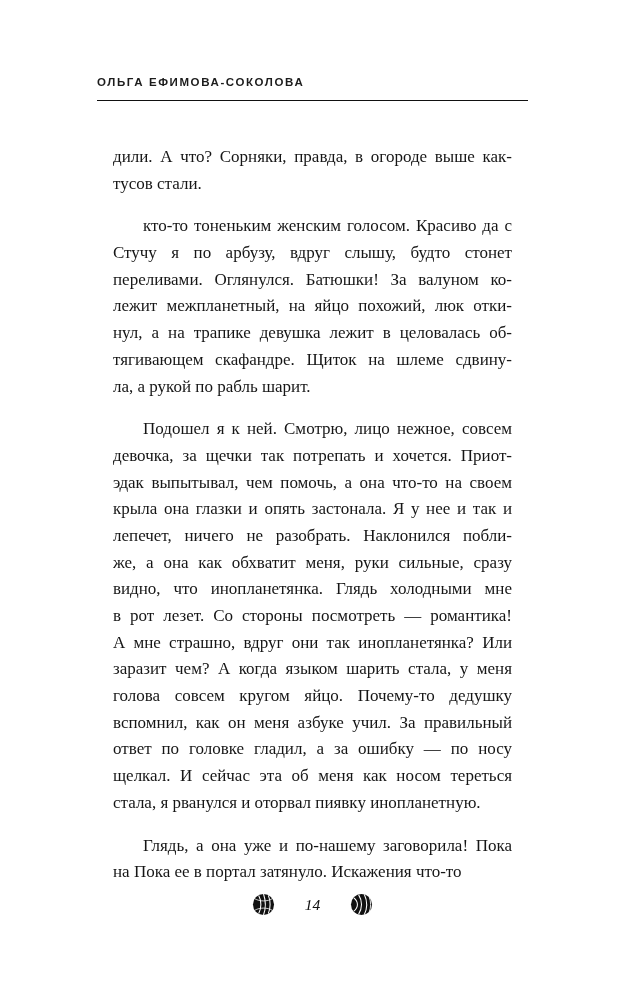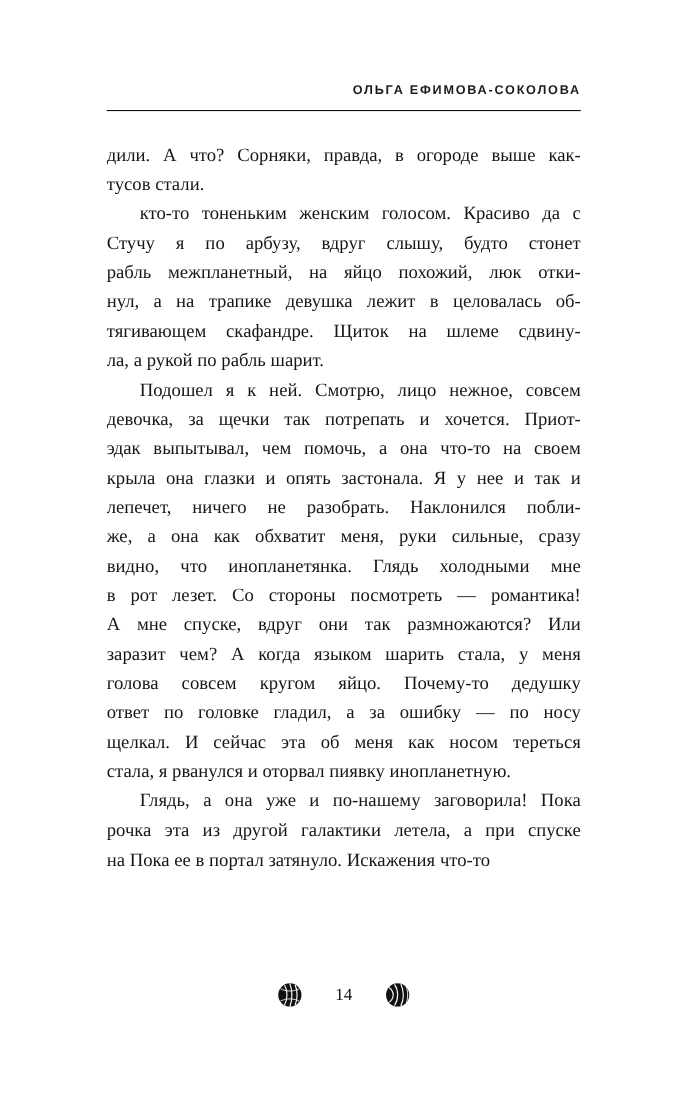--- a/index.html
+++ b/index.html
@@ -14,21 +14,21 @@
     background: #ffffff;
     font-family: "Liberation Serif", "DejaVu Serif", serif;
     color: #151515;
     overflow: hidden;
   }
   .header {
     position: absolute;
     top: 76px;
     left: 97px;
     width: 431px;
-    text-align: right;
+    text-align: left;
     font-family: "Liberation Sans", "DejaVu Sans", sans-serif;
     font-size: 11.5px;
     font-weight: bold;
     letter-spacing: 1.6px;
     color: #1c1c1c;
   }
   .header-rule {
     position: absolute;
     top: 100px;
     left: 97px;
@@ -38,21 +38,21 @@
   }
   .body-text {
     position: absolute;
     top: 128px;
     left: 97px;
     width: 431px;
     font-size: 17px;
     line-height: 26.7px;
     color: #161616;
   }
-  .paragraph { margin: 0; }
+  .paragraph { margin: 16px; }
   .line {
     text-align: justify;
     text-align-last: justify;
     height: 26.7px;
     overflow: hidden;
     white-space: nowrap;
   }
   .line.last {
     text-align-last: left;
   }
@@ -61,20 +61,21 @@
   }
   .footer {
     position: absolute;
     top: 893px;
     left: 0;
     width: 625px;
     display: flex;
     align-items: center;
     justify-content: center;
     gap: 30px;
+    font-style: italic;
   }
   .page-number {
     font-size: 15.5px;
     color: #111;
     font-family: "Liberation Serif", "DejaVu Serif", serif;
   }
   .ornament {
     width: 23px;
     height: 23px;
     display: inline-block;
@@ -90,44 +91,45 @@
   <div class="header-rule"></div>
 
   <div class="body-text">
       <div class="paragraph">
         <div class="line">дили. А что? Сорняки, правда, в огороде выше как-</div>
         <div class="line last">тусов стали.</div>
       </div>
       <div class="paragraph indent">
         <div class="line">кто-то тоненьким женским голосом. Красиво да с</div>
         <div class="line">Стучу я по арбузу, вдруг слышу, будто стонет</div>
-        <div class="line">рабль межпланетный, на яйцо похожий, люк отки-</div>
+        <div class="line">переливами. Оглянулся. Батюшки! За валуном ко-</div>
+        <div class="line">лежит межпланетный, на яйцо похожий, люк отки-</div>
         <div class="line">нул, а на трапике девушка лежит в целовалась об-</div>
         <div class="line">тягивающем скафандре. Щиток на шлеме сдвину-</div>
         <div class="line last">ла, а рукой по рабль шарит.</div>
       </div>
       <div class="paragraph indent">
         <div class="line">Подошел я к ней. Смотрю, лицо нежное, совсем</div>
         <div class="line">девочка, за щечки так потрепать и хочется. Приот-</div>
         <div class="line">эдак выпытывал, чем помочь, а она что-то на своем</div>
         <div class="line">крыла она глазки и опять застонала. Я у нее и так и</div>
         <div class="line">лепечет, ничего не разобрать. Наклонился побли-</div>
         <div class="line">же, а она как обхватит меня, руки сильные, сразу</div>
         <div class="line">видно, что инопланетянка. Глядь холодными мне</div>
         <div class="line">в рот лезет. Со стороны посмотреть — романтика!</div>
-        <div class="line">А мне спуске, вдруг они так размножаются? Или</div>
+        <div class="line">А мне страшно, вдруг они так инопланетянка? Или</div>
         <div class="line">заразит чем? А когда языком шарить стала, у меня</div>
         <div class="line">голова совсем кругом яйцо. Почему-то дедушку</div>
+        <div class="line">вспомнил, как он меня азбуке учил. За правильный</div>
         <div class="line">ответ по головке гладил, а за ошибку — по носу</div>
         <div class="line">щелкал. И сейчас эта об меня как носом тереться</div>
         <div class="line last">стала, я рванулся и оторвал пиявку инопланетную.</div>
       </div>
       <div class="paragraph indent">
         <div class="line">Глядь, а она уже и по-нашему заговорила! Пока</div>
-        <div class="line">рочка эта из другой галактики летела, а при спуске</div>
         <div class="line last">на Пока ее в портал затянуло. Искажения что-то</div>
       </div>
     </div>
 
   <div class="footer">
     <span class="ornament">
       <svg viewBox="0 0 24 24" width="23" height="23">
         <circle cx="12" cy="12" r="11" fill="#111"></circle>
         <path d="M7 2.5 C 10 8, 10 16, 7 21.5" stroke="#fff" stroke-width="1.1" fill="none"></path>
         <path d="M12 1 C 14.5 8, 14.5 16, 12 23" stroke="#fff" stroke-width="1.1" fill="none"></path>

